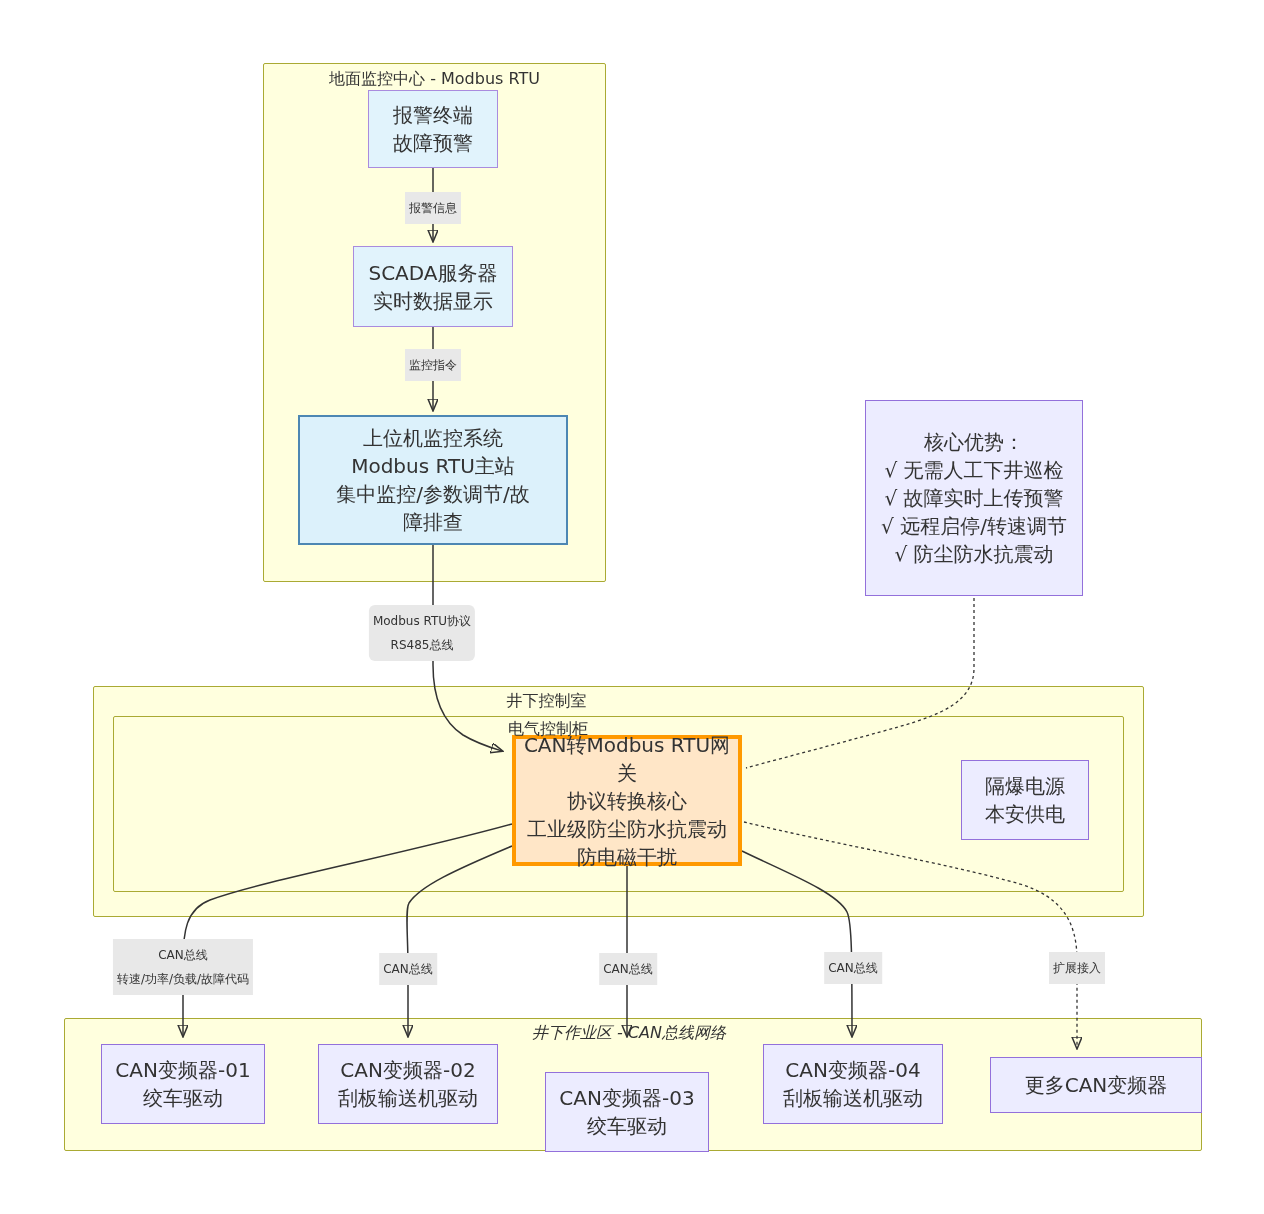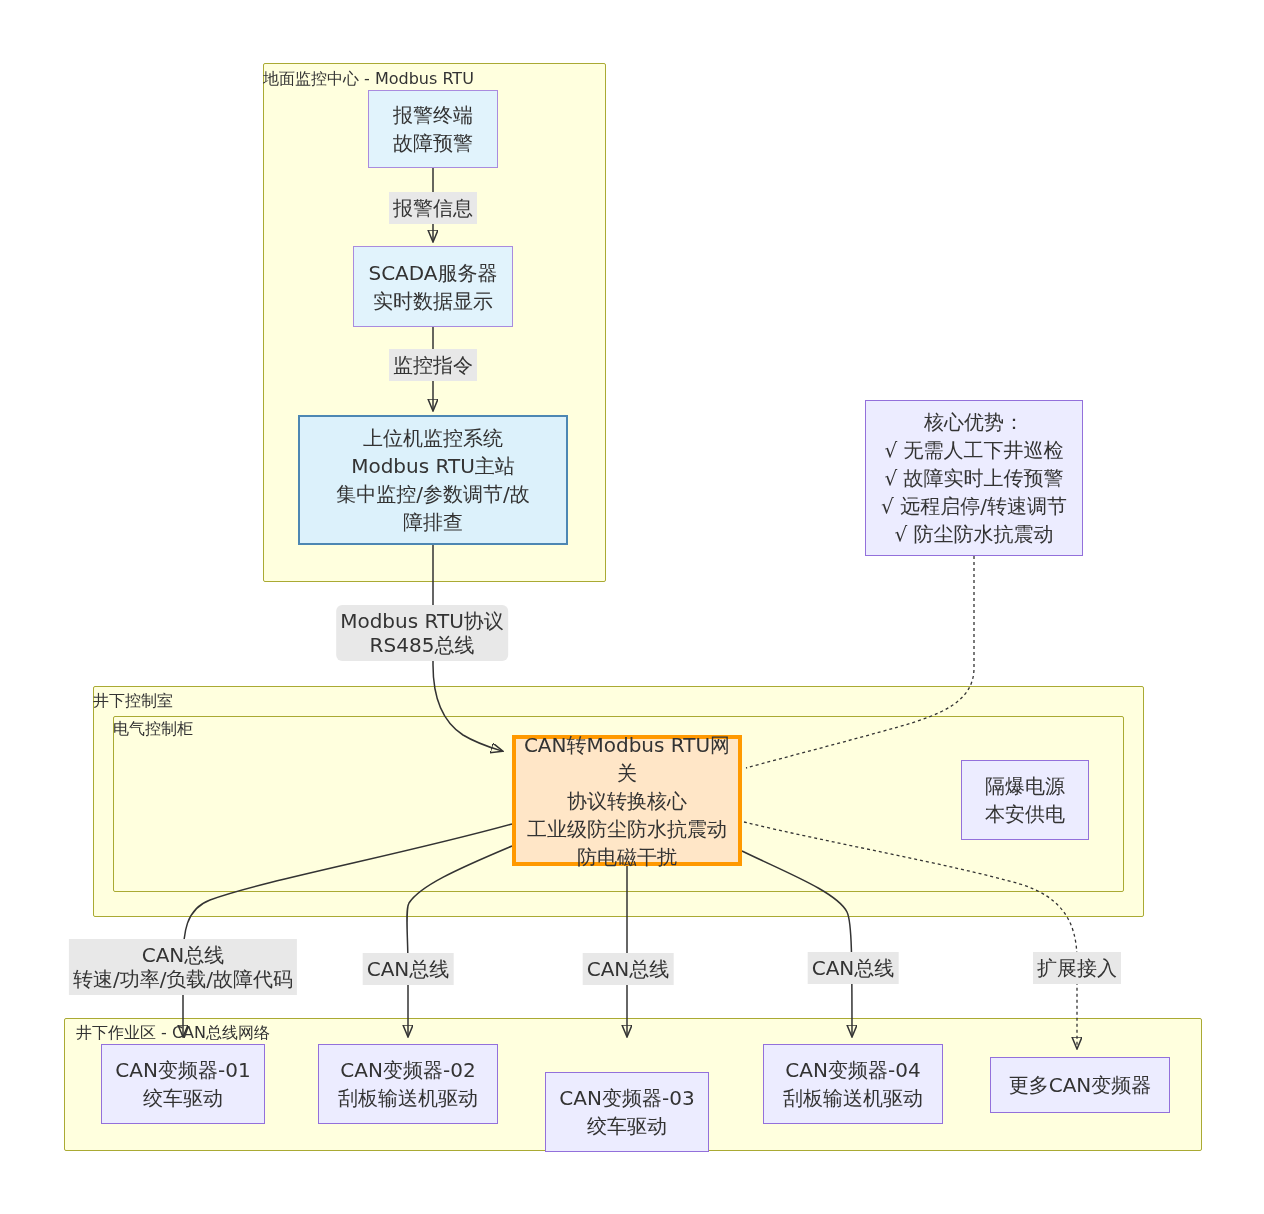--- a/index.html
+++ b/index.html
@@ -10,61 +10,61 @@
   .canvas{
     position:relative;width:1264px;height:1214px;background:var(--page_bg,#fff);
     overflow:hidden;font-size:16px;line-height:1.65;
   }
   .container{
     position:absolute;background:var(--container_fill);
     border:1px solid var(--container_border);
     box-sizing:border-box;border-radius:2px;z-index:1;
   }
   .ctitle{
-    position:absolute;text-align:left;z-index:4;
+    position:absolute;text-align:center;z-index:4;
     font-size:16px;color:var(--text_color);white-space:nowrap;
   }
   svg.connectors{position:absolute;left:0;top:0;z-index:2;}
   svg.connectors path{fill:none;stroke:var(--line_color);stroke-width:1.5px;}
   svg.connectors path.dotted{stroke-dasharray:3,3;stroke-width:1.3px;}
   .node{
     position:absolute;box-sizing:border-box;z-index:3;
     display:flex;flex-direction:column;align-items:center;justify-content:center;
     text-align:center;font-size:20px;color:var(--text_color);
   }
   .node span{display:block;line-height:28px;}
   .node.lav{background:var(--lavender_fill);border:1.5px solid var(--lavender_border);}
   .node.blue{background:var(--blue_fill);border:1.5px solid var(--blue_border);}
   .node.host{background:var(--host_fill);border:2.5px solid var(--host_border);}
   .node.gateway{background:var(--gateway_fill);border:4px solid var(--gateway_border);}
   .node .wrapline{max-width:206px;line-height:28px;}
   .elabel{
     position:absolute;z-index:5;transform:translate(-50%,-50%);
     background:var(--label_bg);color:var(--text_color);
-    font-size:20px;line-height:24px;text-align:center;
+    font-size:12px;line-height:24px;text-align:center;
     padding:4px 4px;white-space:nowrap;
   }
   .elabel span{display:block;}
 </style>
 </head>
 <body>
 
 <div class="canvas">
 
   <div class="container" style="left:263px;top:63px;width:343px;height:519px;"></div>
   <div class="ctitle" style="left:263px;top:66px;width:343px;">地面监控中心 - Modbus RTU</div>
 
   <div class="container" style="left:93px;top:686px;width:1051px;height:231px;"></div>
   <div class="ctitle" style="left:93px;top:688px;width:907px;">井下控制室</div>
 
   <div class="container" style="left:113px;top:716px;width:1011px;height:176px;"></div>
   <div class="ctitle" style="left:113px;top:716px;width:870px;">电气控制柜</div>
 
   <div class="container" style="left:64px;top:1018px;width:1138px;height:133px;"></div>
-  <div class="ctitle" style="left:76px;top:1020px;width:1138px;">井下作业区 - CAN总线网络</div>
+  <div class="ctitle" style="left:60px;top:1020px;width:1138px;font-style:italic;">井下作业区 - CAN总线网络</div>
 
   <svg class="connectors" width="1264" height="1214" viewBox="0 0 1264 1214">
     <defs>
       <marker id="arrow" markerUnits="userSpaceOnUse" markerWidth="13" markerHeight="11" refX="11" refY="5" orient="auto">
         <path d="M0,0 L12,5 L0,10 z" fill="#333333" stroke="none"></path>
       </marker>
     </defs>
     <path d="M433,168 L433,241" marker-end="url(#arrow)" style="stroke: rgb(51, 51, 51);"></path>
     <path d="M433,327 L433,410" marker-end="url(#arrow)" style="stroke: rgb(51, 51, 51);"></path>
     <path d="M433,545 L433,665 C433,700 443,722 463,735 C478,744 492,748 502,751" marker-end="url(#arrow)" style="stroke: rgb(51, 51, 51);"></path>
@@ -85,21 +85,21 @@
     <span>上位机监控系统</span>
     <span>Modbus RTU主站</span>
     <span class="wrapline">集中监控/参数调节/故障排查</span>
   </div>
 
   <div class="node blue" style="left:353px;top:246px;width:160px;height:81px;">
     <span>SCADA服务器</span>
     <span>实时数据显示</span>
   </div>
 
-  <div class="node lav" style="left:865px;top:400px;width:218px;height:156px;">
+  <div class="node lav" style="left:865px;top:400px;width:218px;height:196px;">
     <span>核心优势：</span>
     <span>√ 无需人工下井巡检</span>
     <span>√ 故障实时上传预警</span>
     <span>√ 远程启停/转速调节</span>
     <span>√ 防尘防水抗震动</span>
   </div>
 
   <div class="node gateway" style="left:512px;top:735px;width:230px;height:131px;">
     <span>CAN转Modbus RTU网关</span>
     <span>协议转换核心</span>
@@ -125,21 +125,21 @@
   <div class="node lav" style="left:545px;top:1044px;width:164px;height:80px;margin-top:28px;">
     <span>CAN变频器-03</span>
     <span>绞车驱动</span>
   </div>
 
   <div class="node lav" style="left:763px;top:1044px;width:180px;height:80px;">
     <span>CAN变频器-04</span>
     <span>刮板输送机驱动</span>
   </div>
 
-  <div class="node lav" style="left:990px;top:1057px;width:180px;height:56px;">
+  <div class="node lav" style="left:990px;top:1057px;width:212px;height:56px;">
     <span>更多CAN变频器</span>
   </div>
 
   <div class="elabel" style="left:433px;top:208px;">报警信息</div>
 
   <div class="elabel" style="left:433px;top:365px;">监控指令</div>
 
   <div class="elabel" style="left:422px;top:633px;border-radius:6px;">
     <span>Modbus RTU协议</span>
     <span>RS485总线</span>

